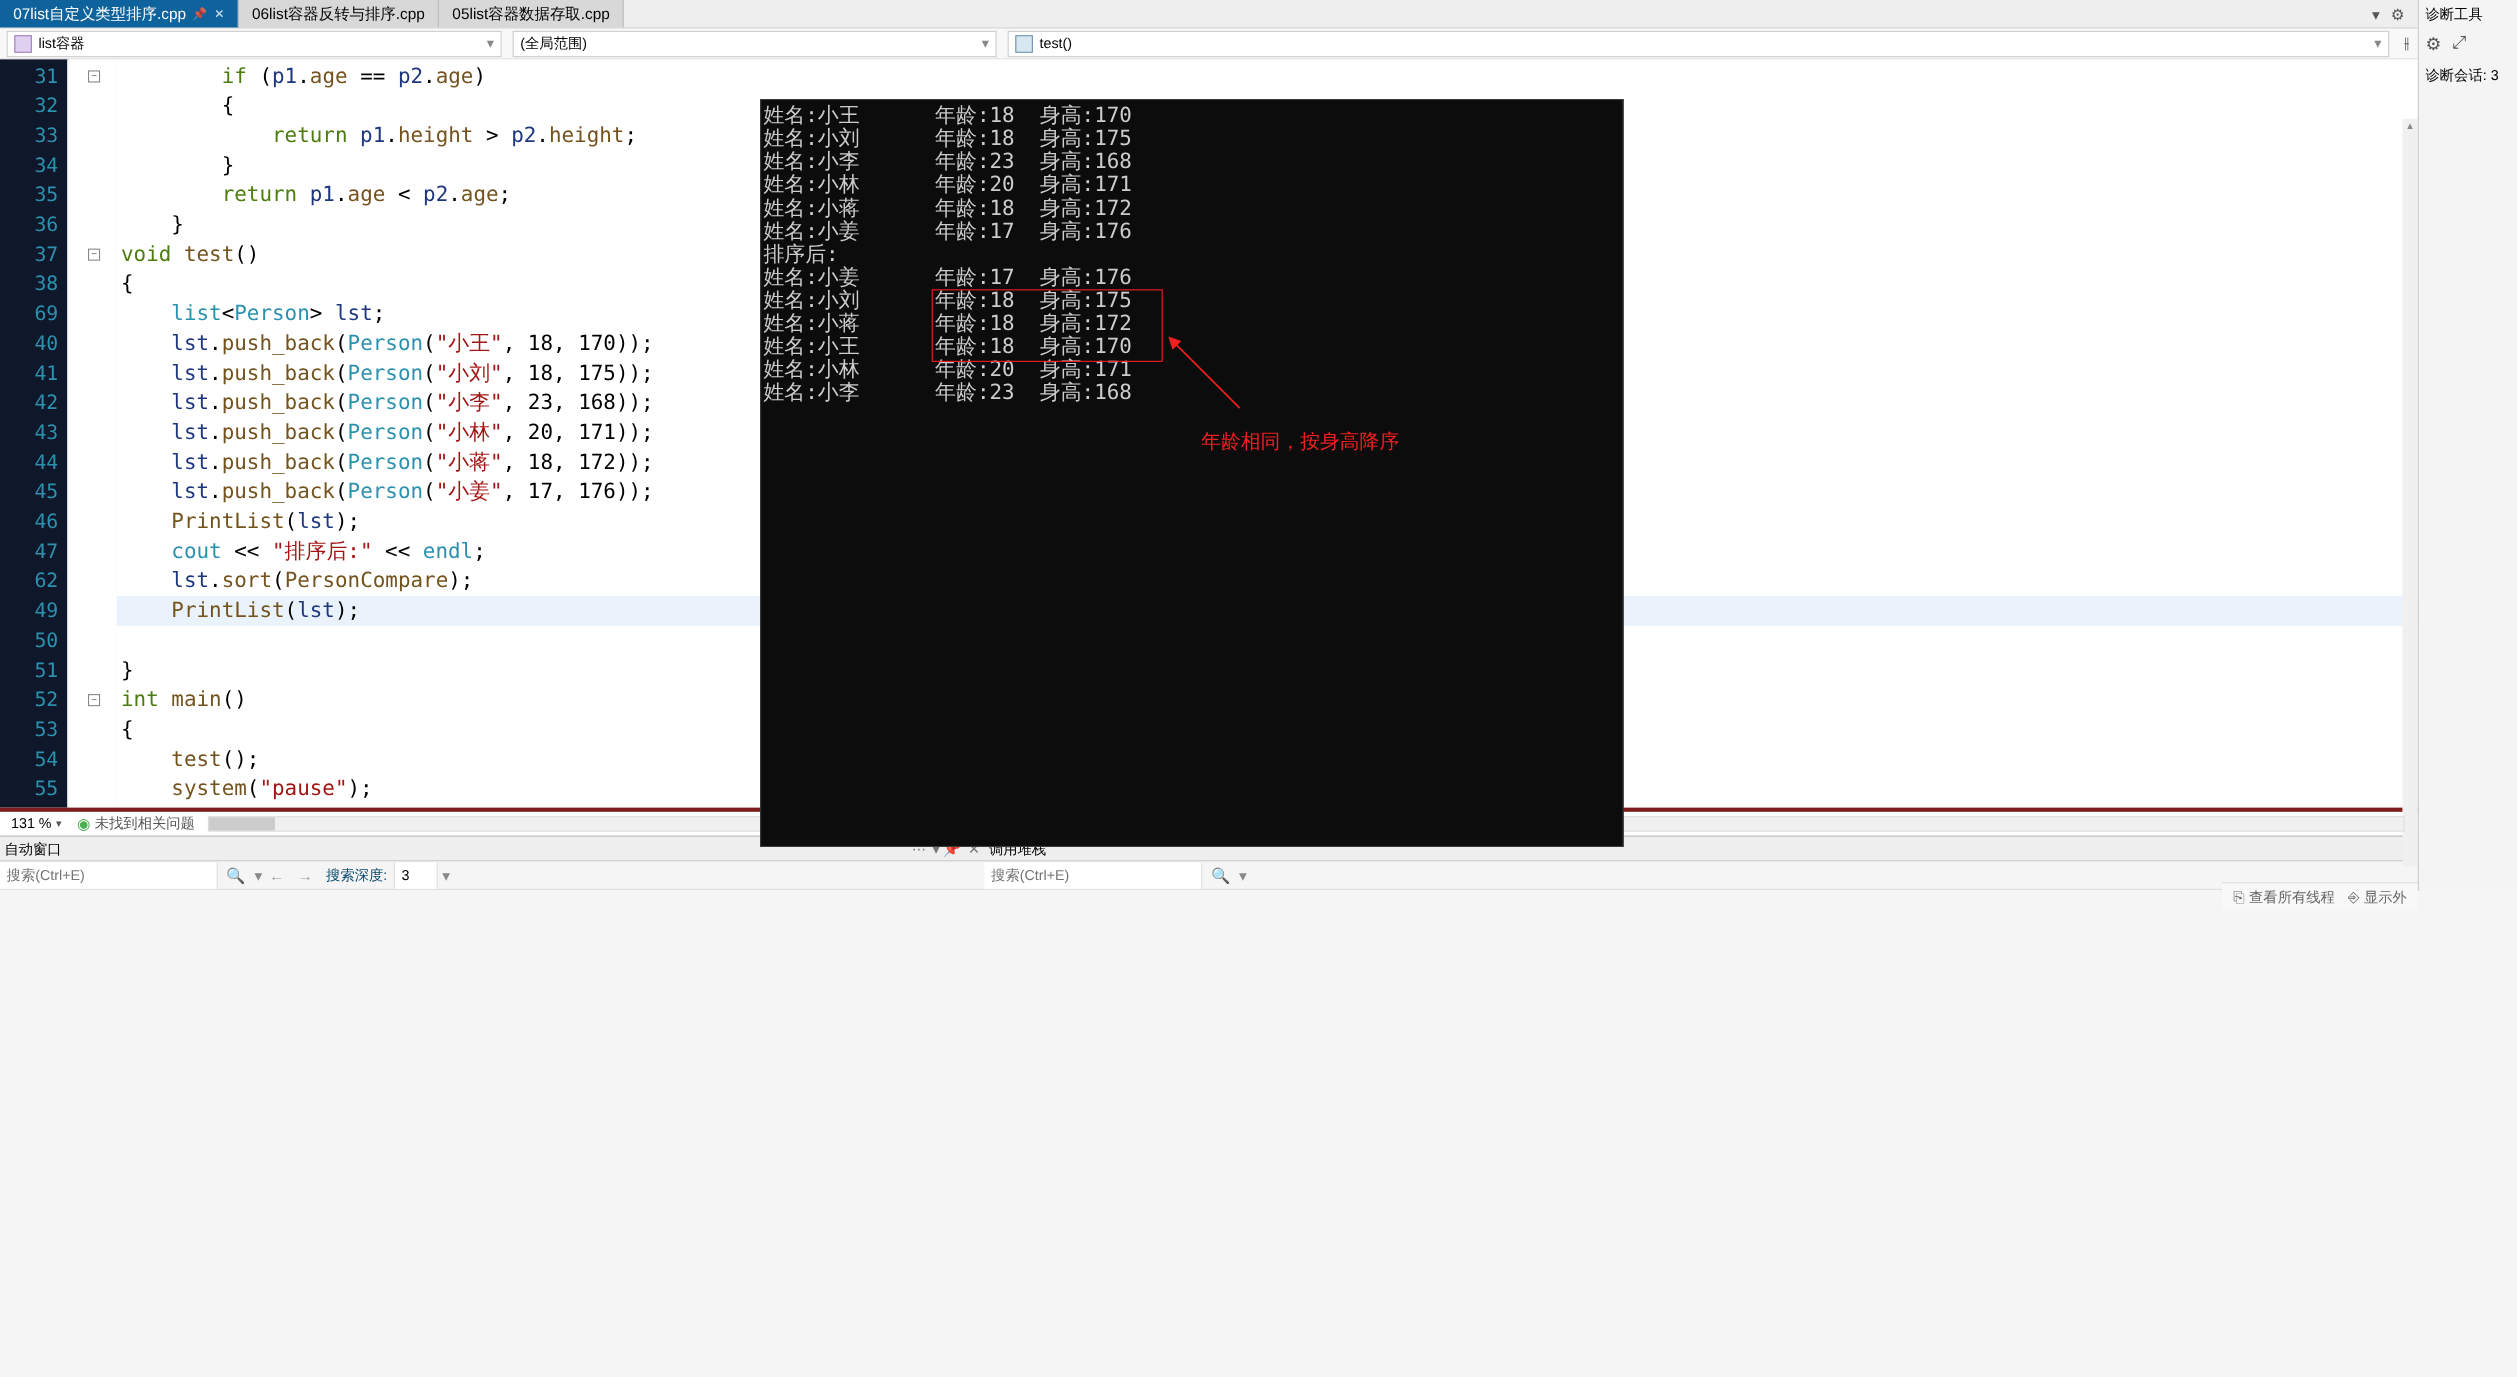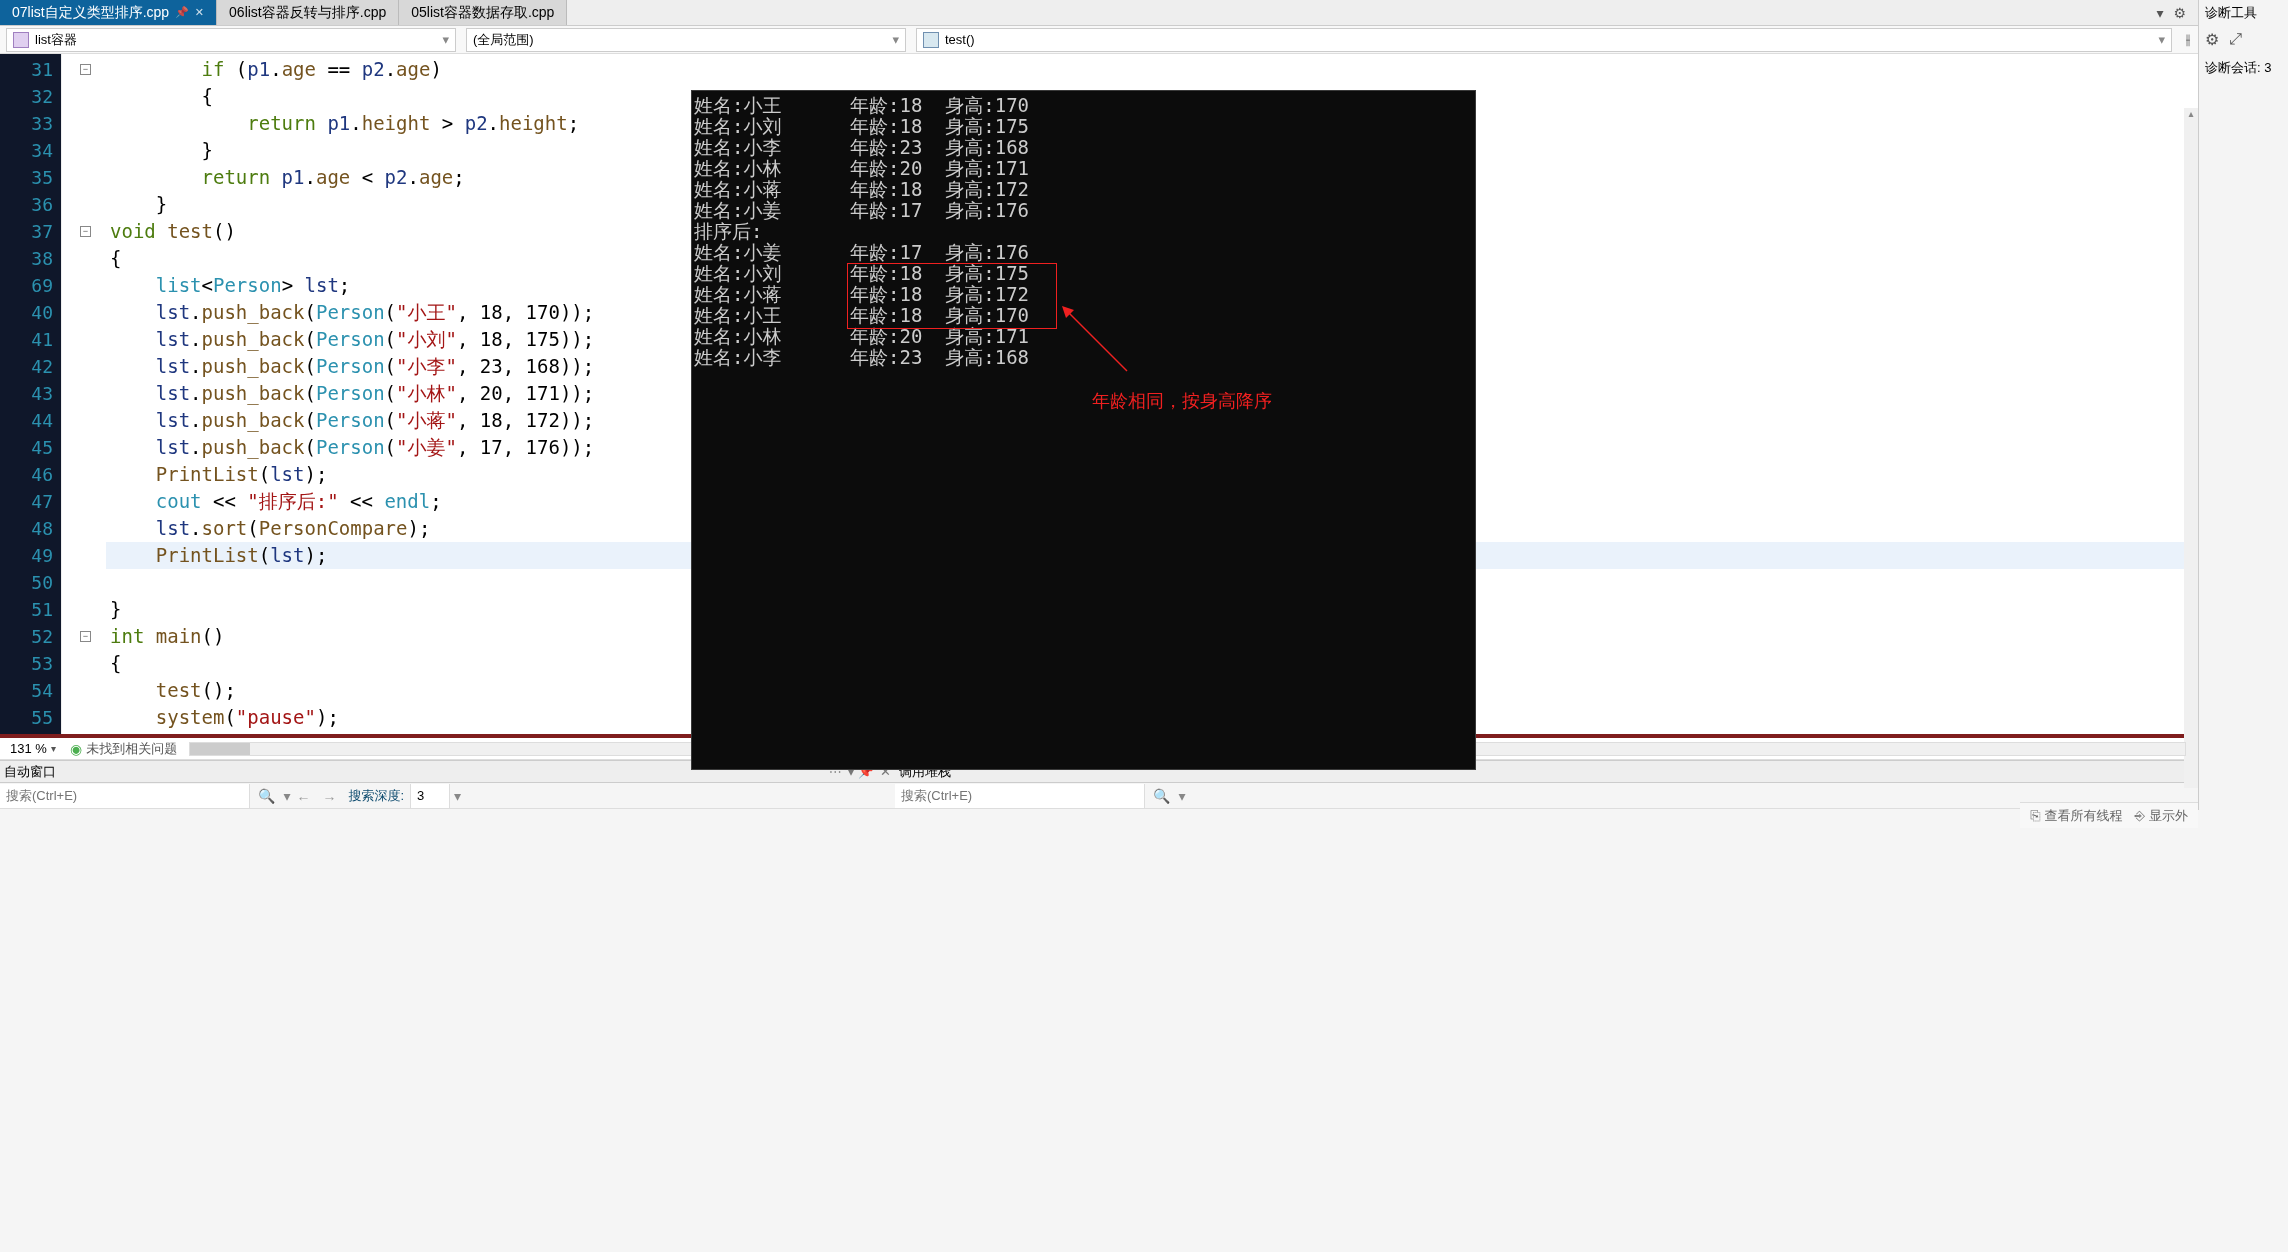--- a/index.html
+++ b/index.html
@@ -49,21 +49,21 @@
 
 
 .bottom-panels { display: flex; height: 68px; }
 .panel { flex: 1; border-top: 1px solid #ccc; display: flex; flex-direction: column; }
 .panel-header { height: 22px; background: #eee; border-bottom: 1px solid #ccc; display: flex; align-items: center; padding: 0 4px; font-size: 13px; }
 .panel-header .dots { margin-left: auto; color: #777; cursor: pointer; }
 .panel-header .pin { margin-left: 6px; color: #777; }
 .panel-header .close { margin-left: 6px; color: #777; }
 .panel-search { height: 26px; display: flex; align-items: center; border-bottom: 1px solid #ddd; }
 .panel-search input { border: none; padding: 0 6px; height: 24px; font-size: 13px; outline: none; }
-.panel-search .sbox { width: 250px; border-right: 1px solid #ddd; }
+.panel-search .sbox { width: 198px; border-right: 1px solid #ddd; }
 .panel-search .mag { padding: 0 8px; color: #555; }
 .panel-search .arrow { padding: 0 6px; color: #999; }
 .panel-search .depth-label { padding: 0 6px; color: #0c4a6e; font-size: 13px; }
 .panel-search .depth { width: 40px; border-left: 1px solid #ddd; border-right: 1px solid #ddd; }
 
 
 .right-sidebar { position: absolute; top: 0; right: 0; width: 90px; height: 810px; background: #f4f4f4; border-left: 1px solid #ccc; padding: 4px 6px; font-size: 13px; }
 .right-sidebar .title { font-size: 13px; margin-bottom: 8px; }
 .right-sidebar .icons { display: flex; gap: 10px; margin-bottom: 10px; color: #555; }
 .right-sidebar .icons span { cursor: pointer; font-size: 16px; }
@@ -142,21 +142,21 @@
         <div>38</div>
         <div>69</div>
         <div>40</div>
         <div>41</div>
         <div>42</div>
         <div>43</div>
         <div>44</div>
         <div>45</div>
         <div>46</div>
         <div>47</div>
-        <div>48</div>
+        <div>62</div>
         <div>49</div>
         <div>50</div>
         <div>51</div>
         <div>52</div>
         <div>53</div>
         <div>54</div>
         <div>55</div>
       </div>
     <div class="fold-gutter" id="fold">
         <div class="fold-box" style="top: 10px;">−</div>

